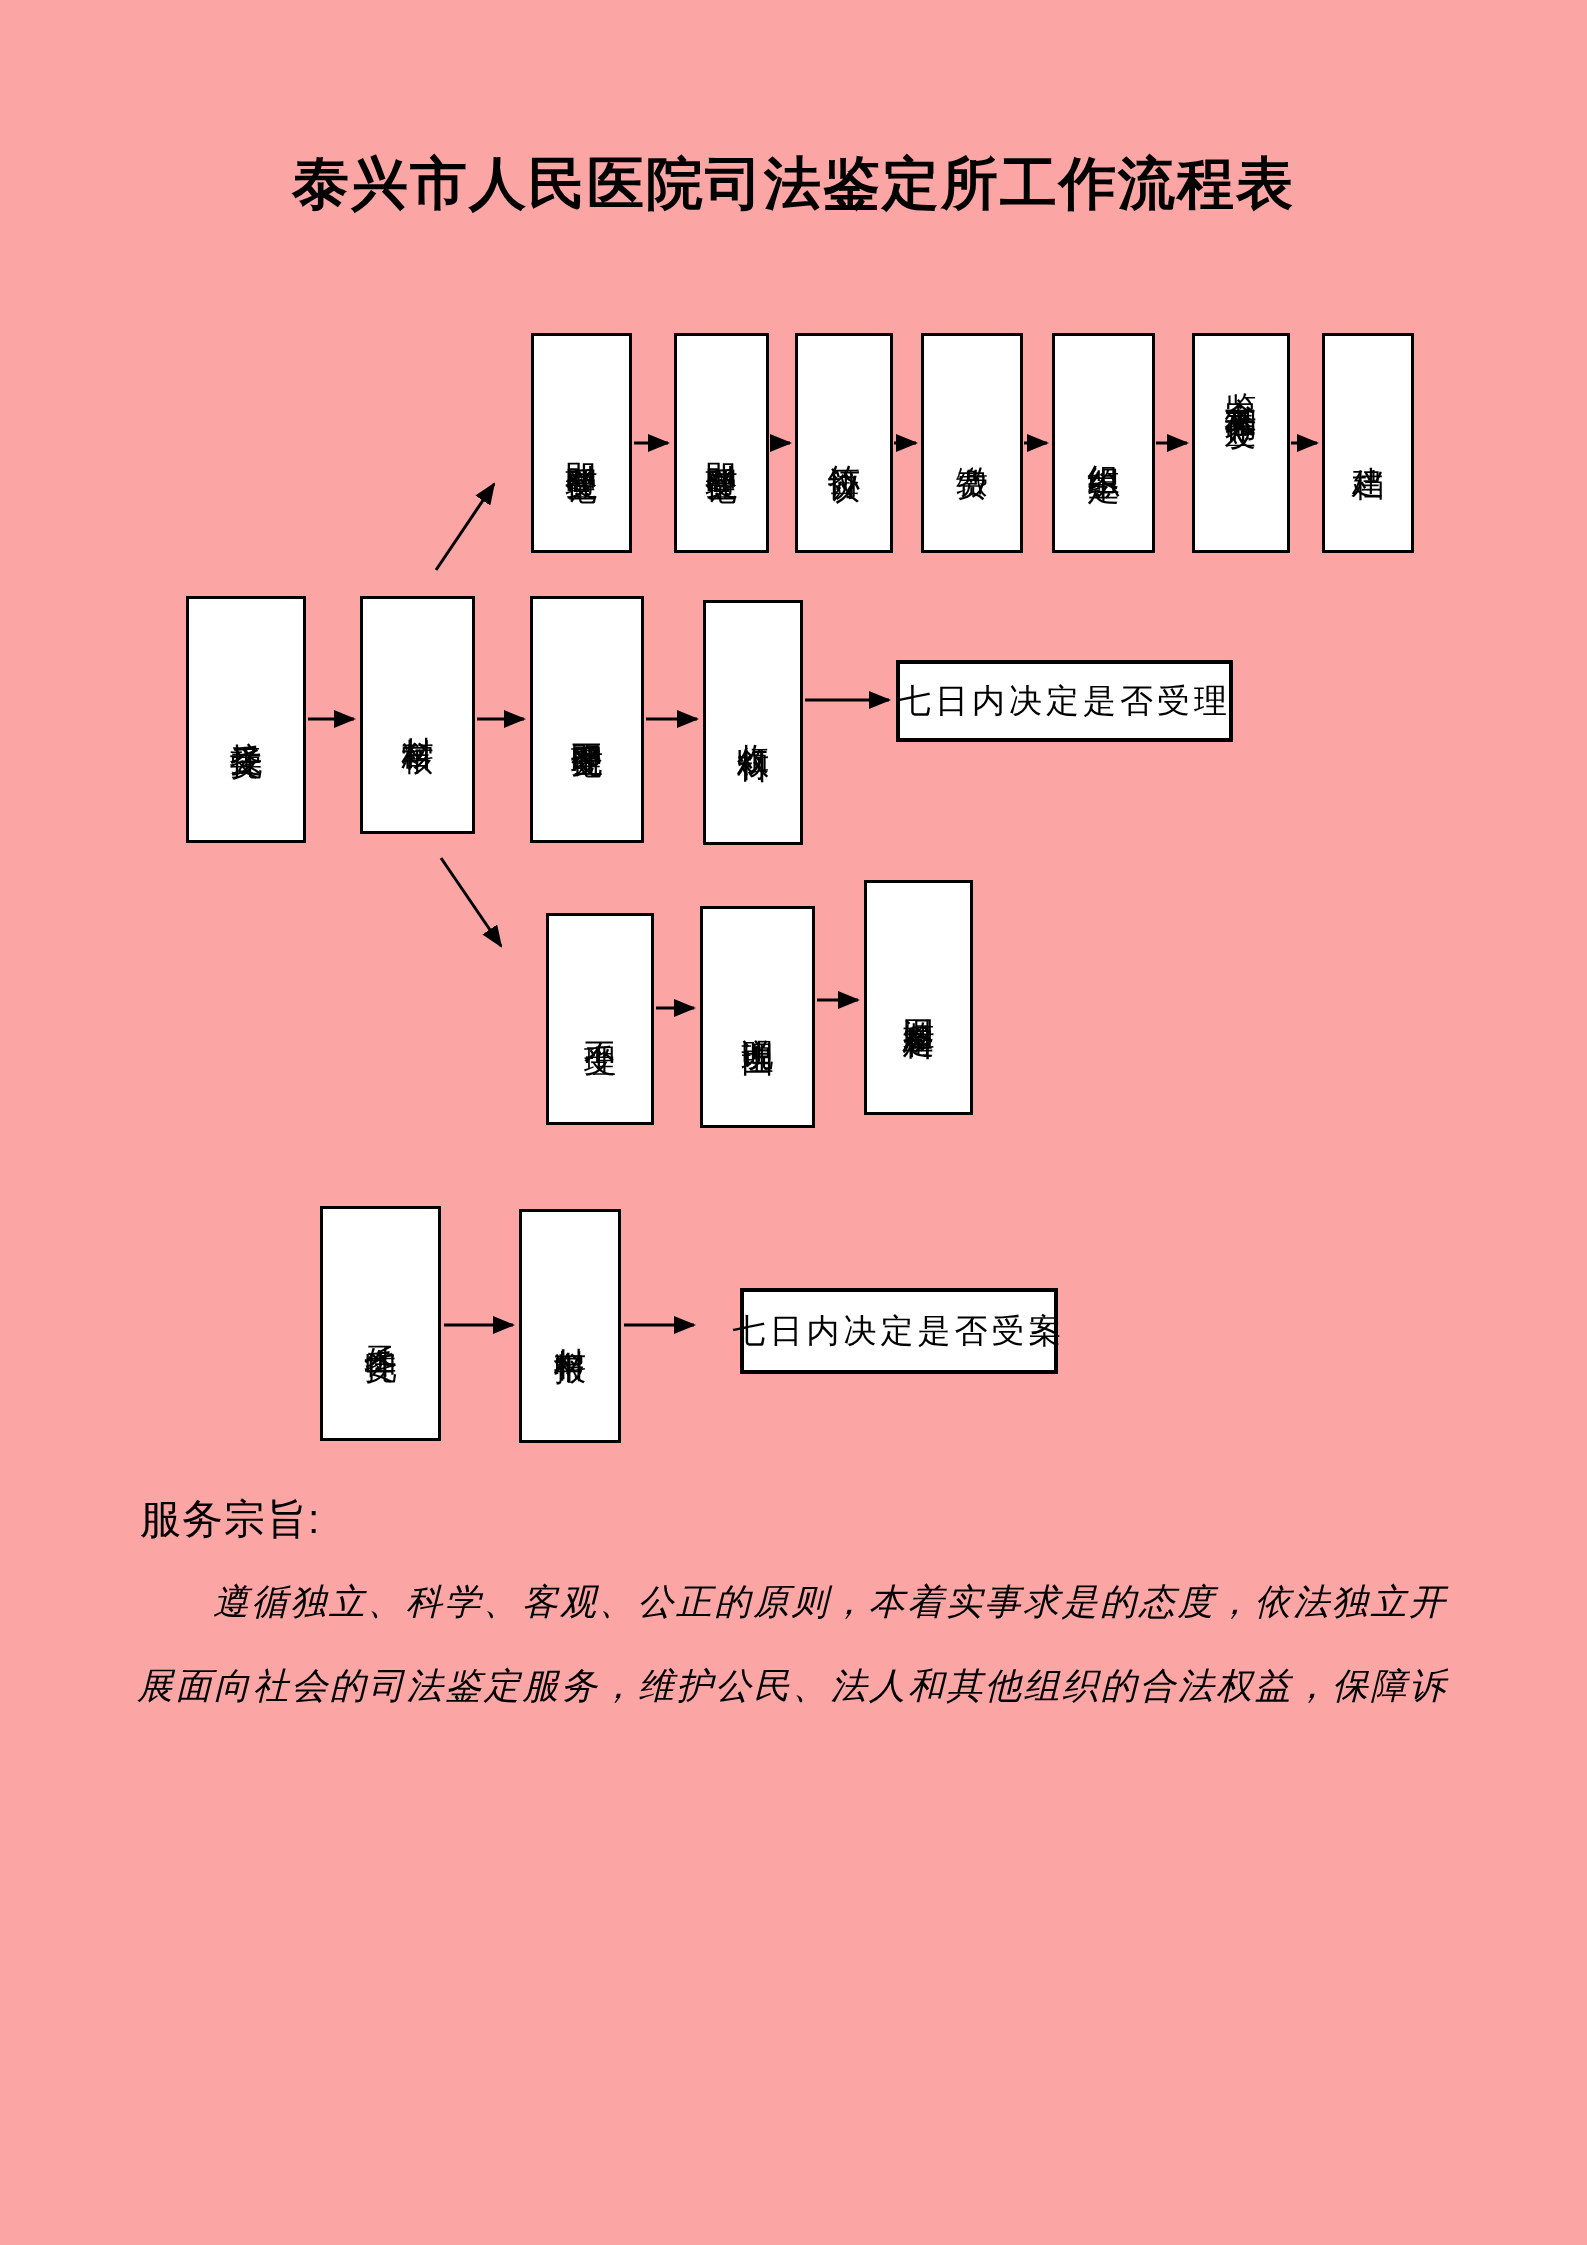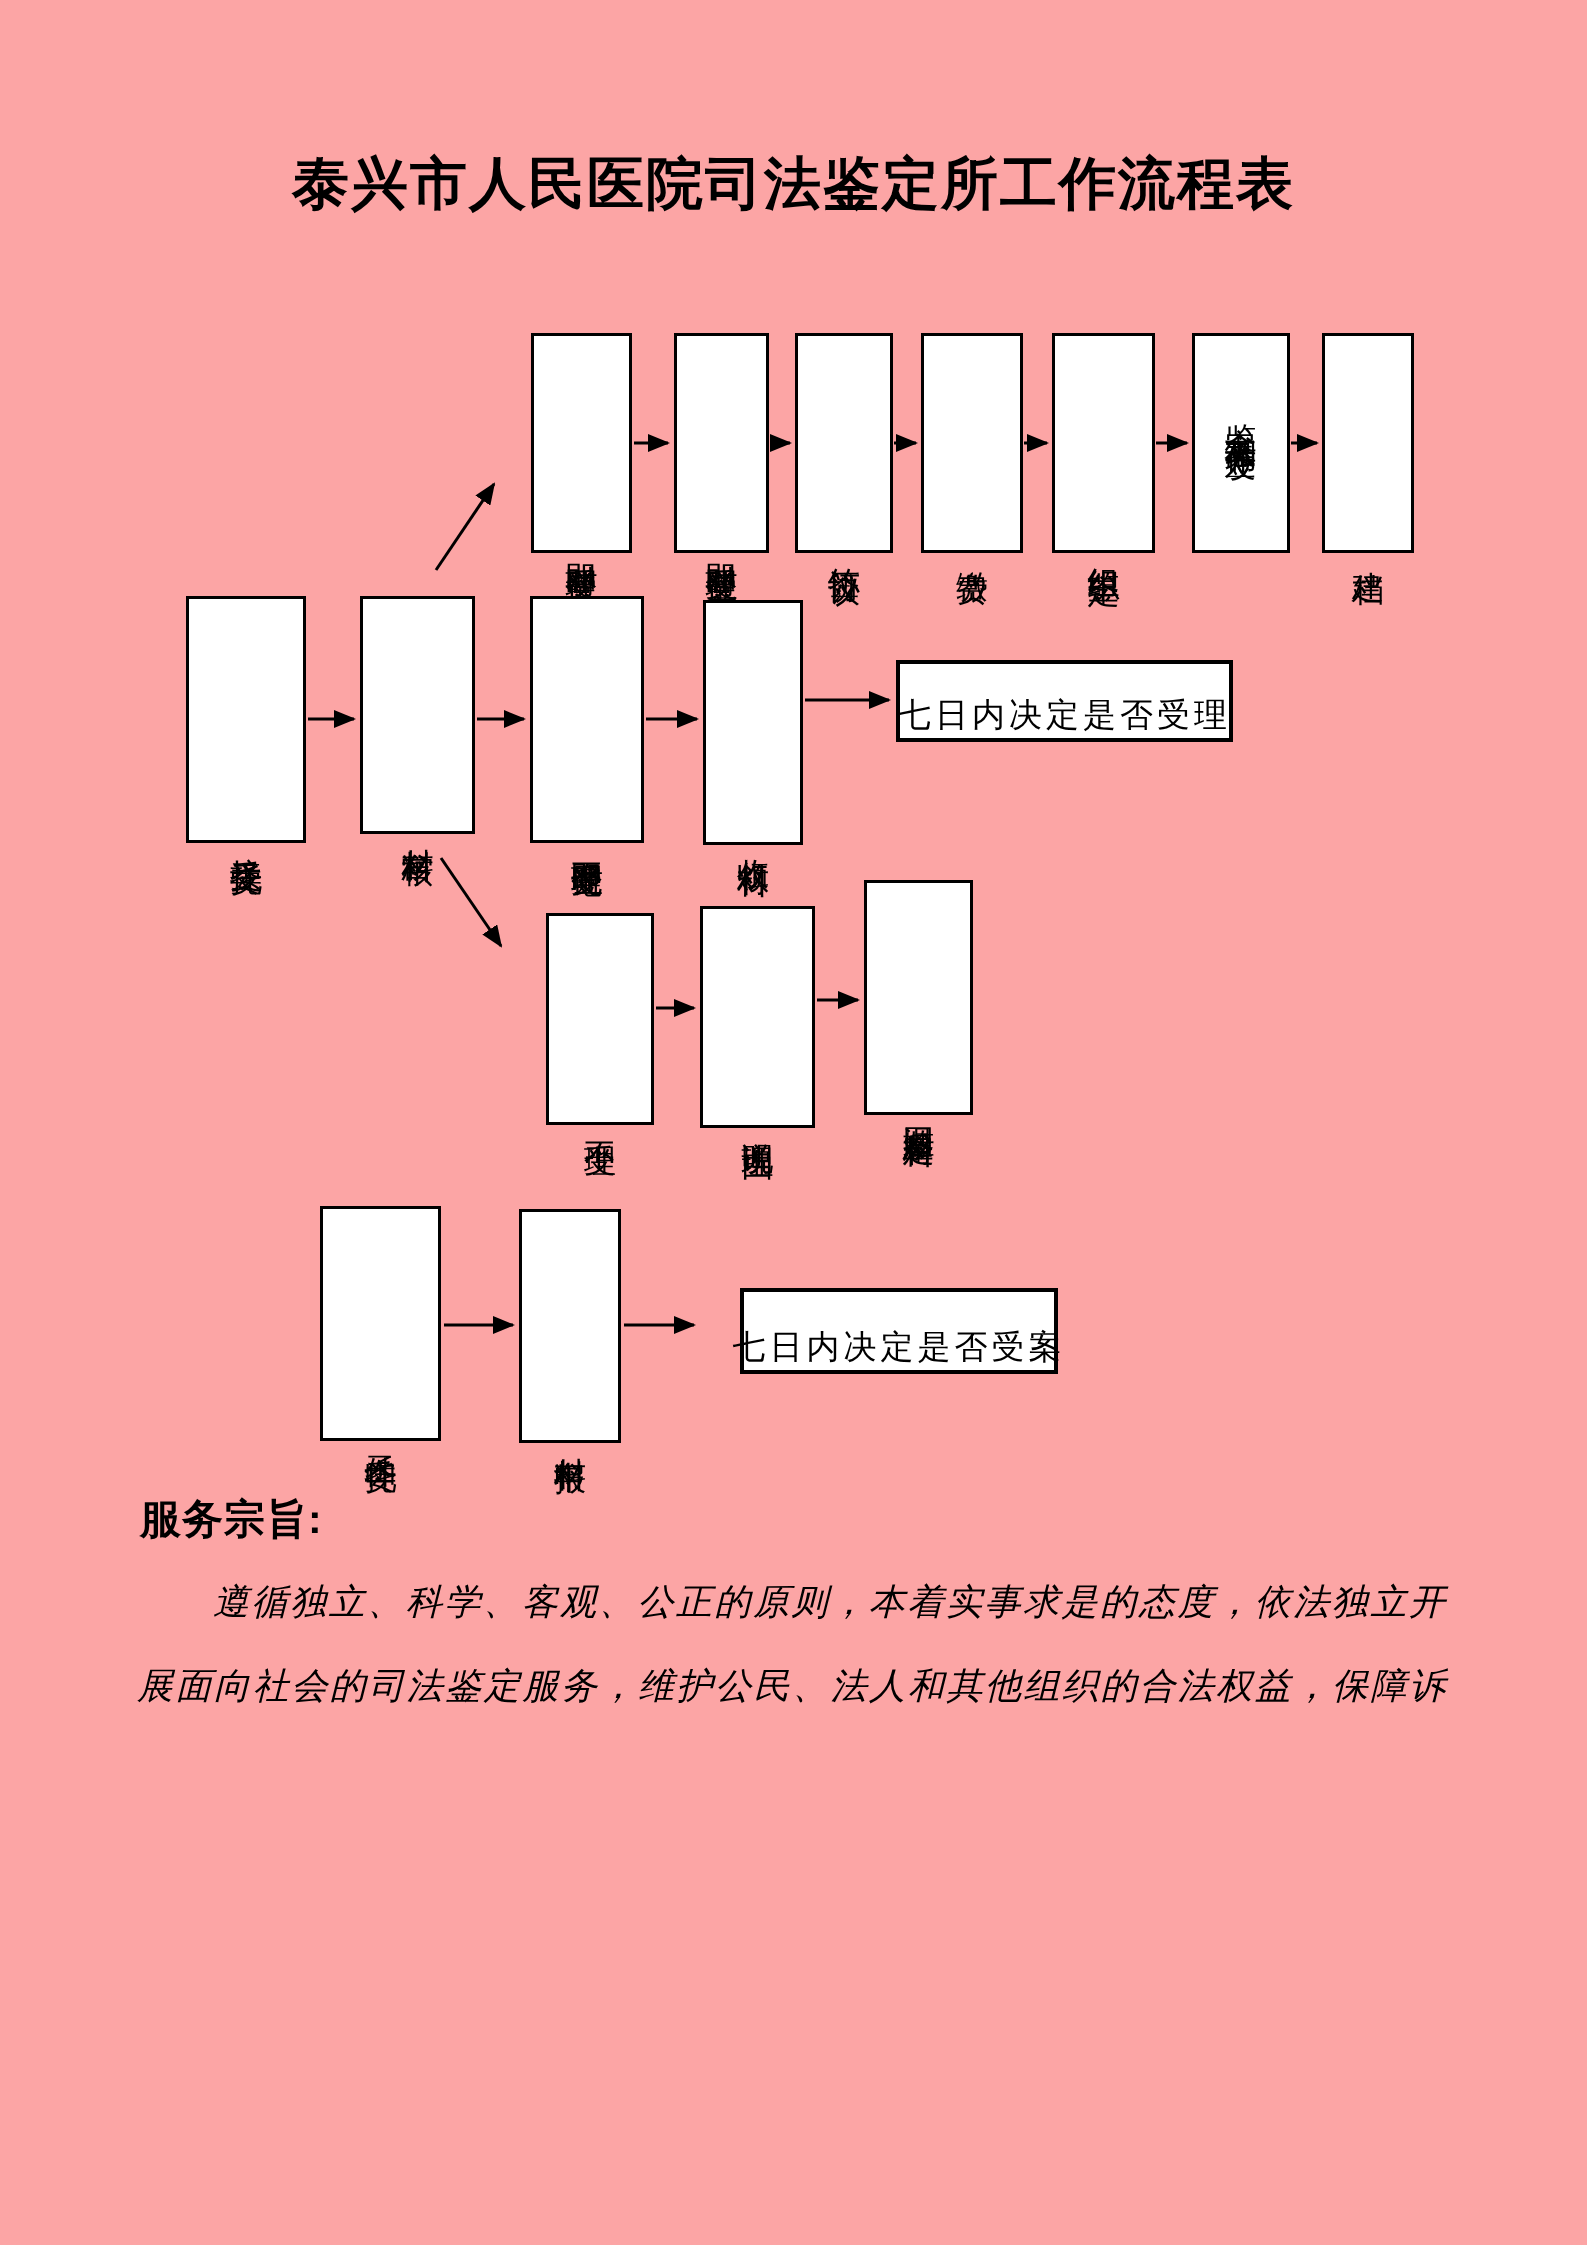--- a/index.html
+++ b/index.html
@@ -20,21 +20,21 @@
     letter-spacing:2px;
     white-space:nowrap;
   }
   .arrow-layer{
     position:absolute;left:0;top:0;width:1587px;height:2245px;
   }
   .fbox{
     position:absolute;
     border:3px solid #000;
     background:#fff;
-    display:flex;align-items:flex-end;justify-content:center;
+    display:flex;align-items:center;justify-content:center;
     box-sizing:border-box;
   }
   .fbox.hwide{border-width:4px;}
   .vtext{
     writing-mode:vertical-rl;
     text-orientation:upright;
     white-space:nowrap;
     font-size:32px;
     line-height:1.15;
     letter-spacing:2px;
@@ -47,21 +47,21 @@
     letter-spacing:4px;
   }
   .htext{
     font-size:33px;
     letter-spacing:4px;
     white-space:nowrap;
   }
   .service-heading{
     position:absolute;left:140px;top:1492px;
     font-family:"Liberation Sans","DejaVu Sans",sans-serif;
-    font-weight:bold;
+    font-weight:normal;
     font-size:41px;
     letter-spacing:1px;
   }
   .service-body{
     position:absolute;left:137px;top:1560px;width:1310px;
     font-size:36px;
     line-height:84px;
     letter-spacing:2px;
   }
   .para-line{width:100%;font-style:italic;}

